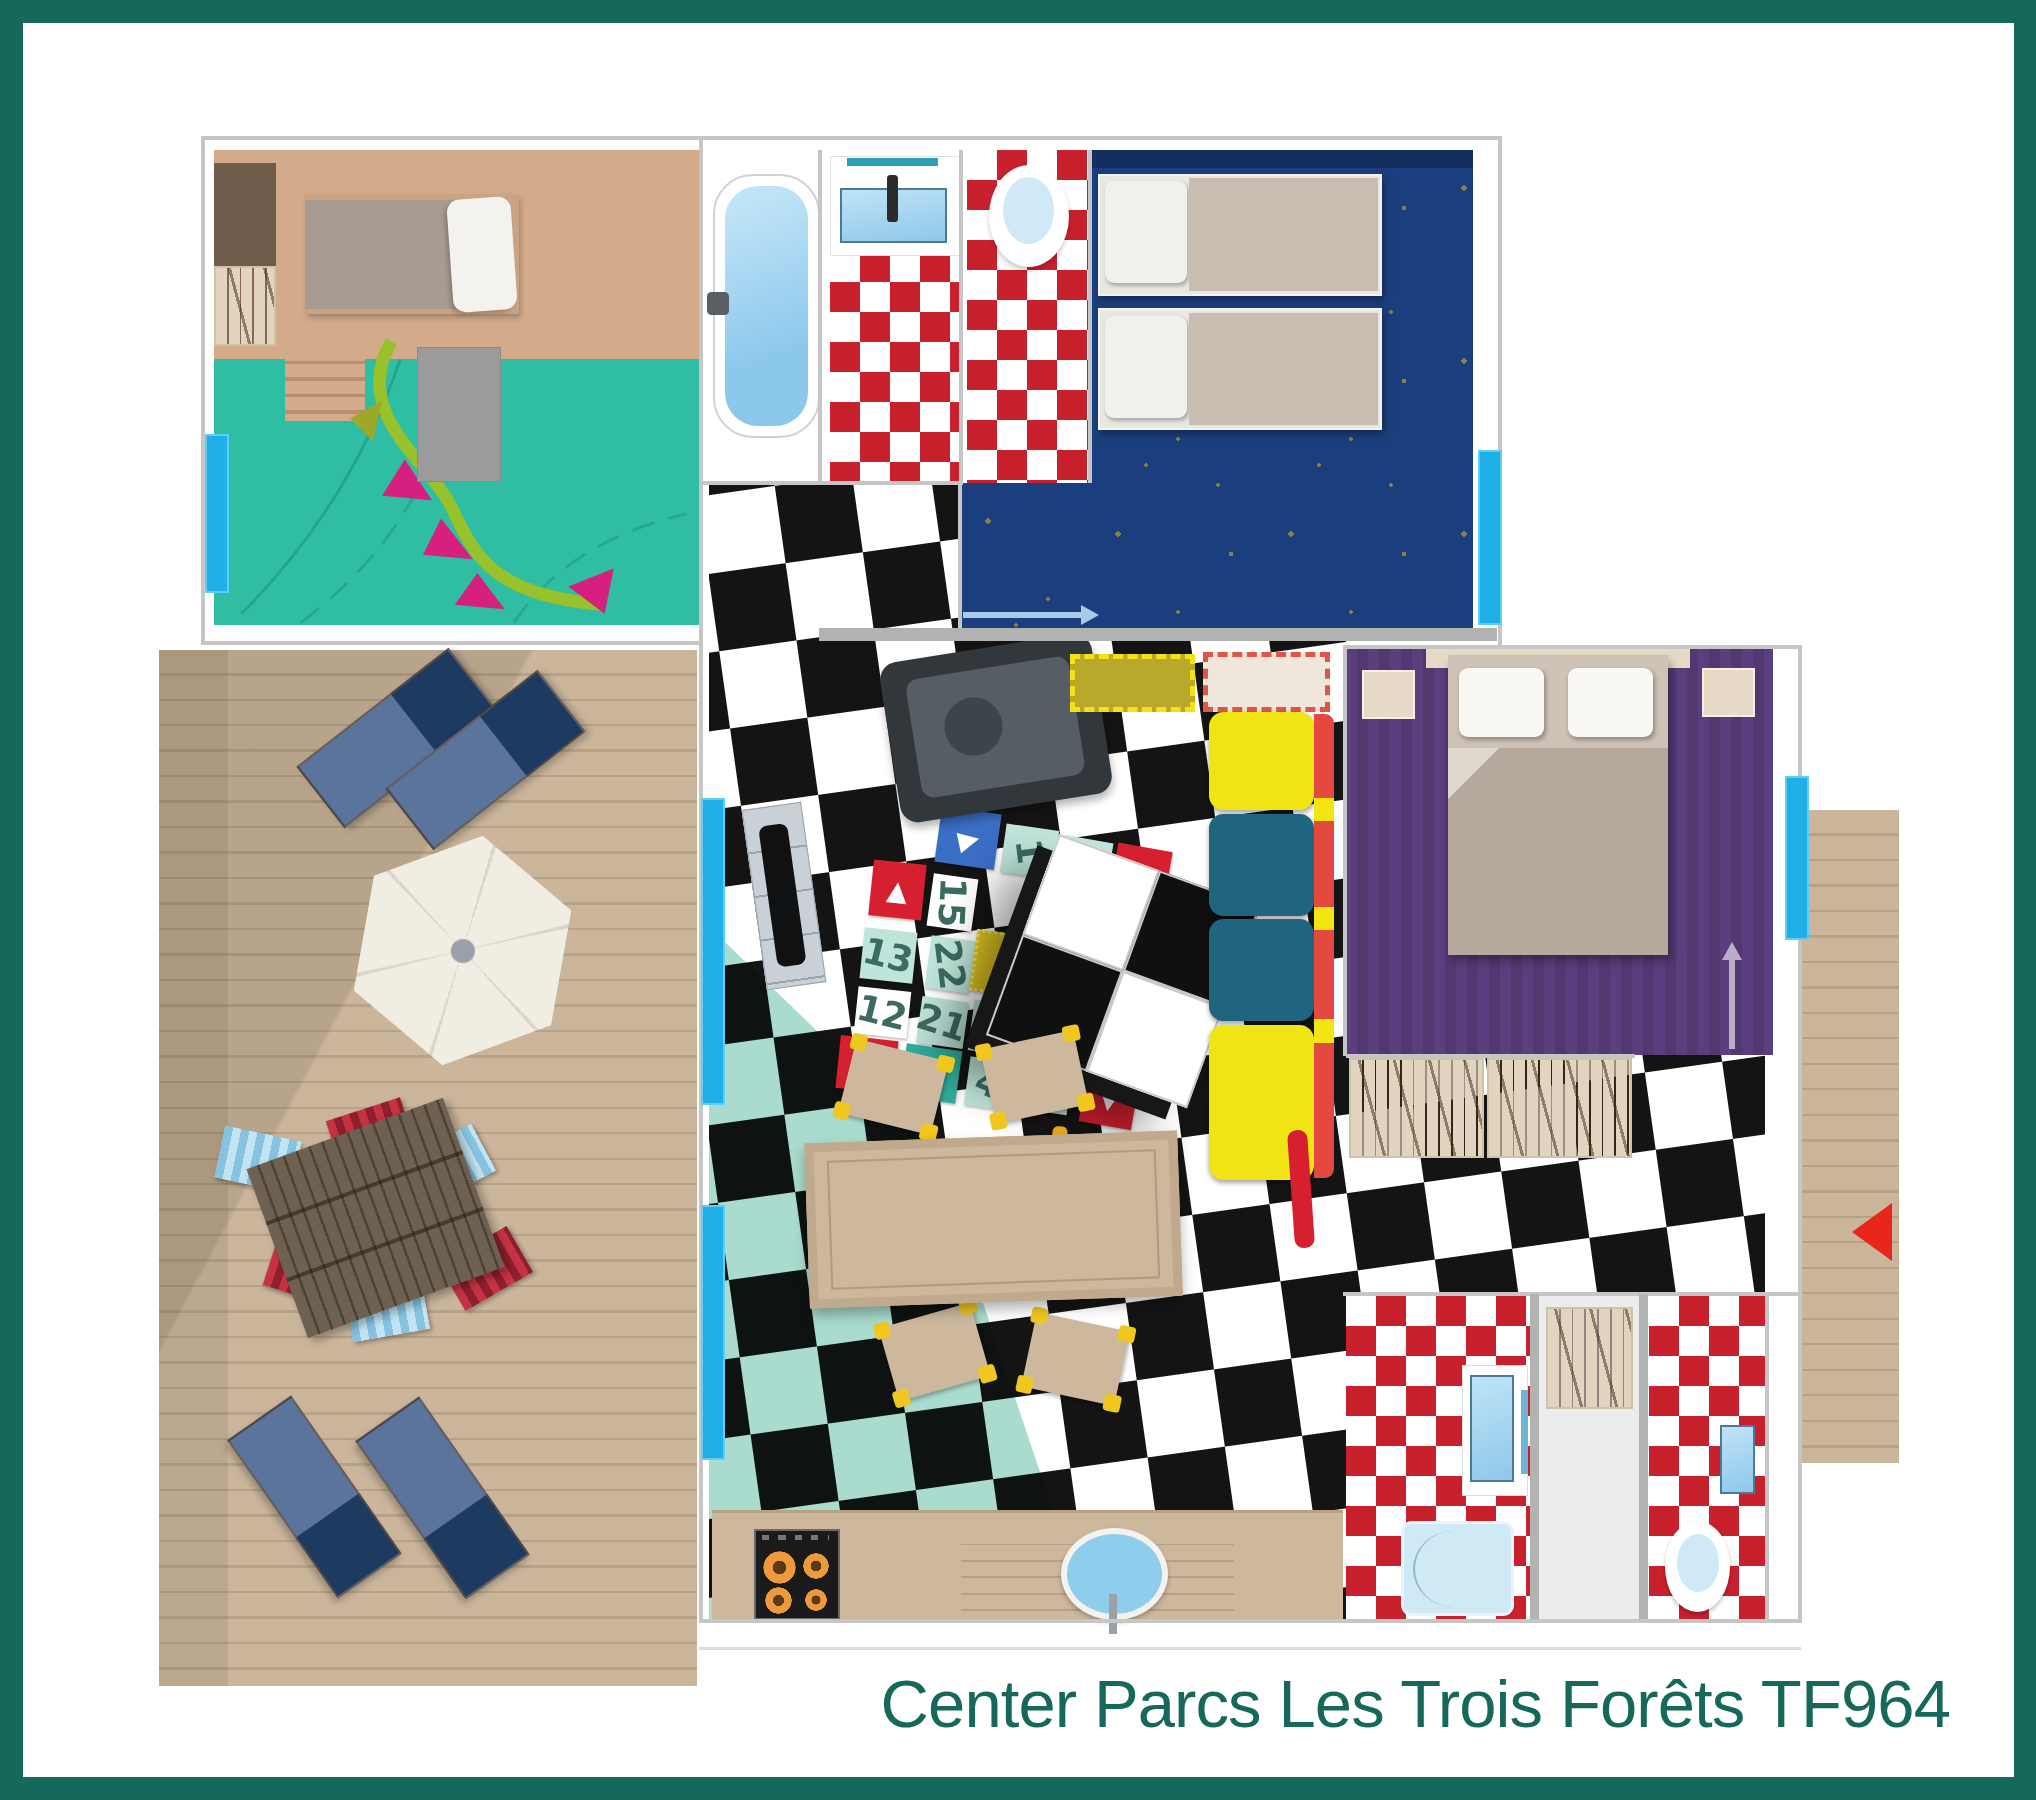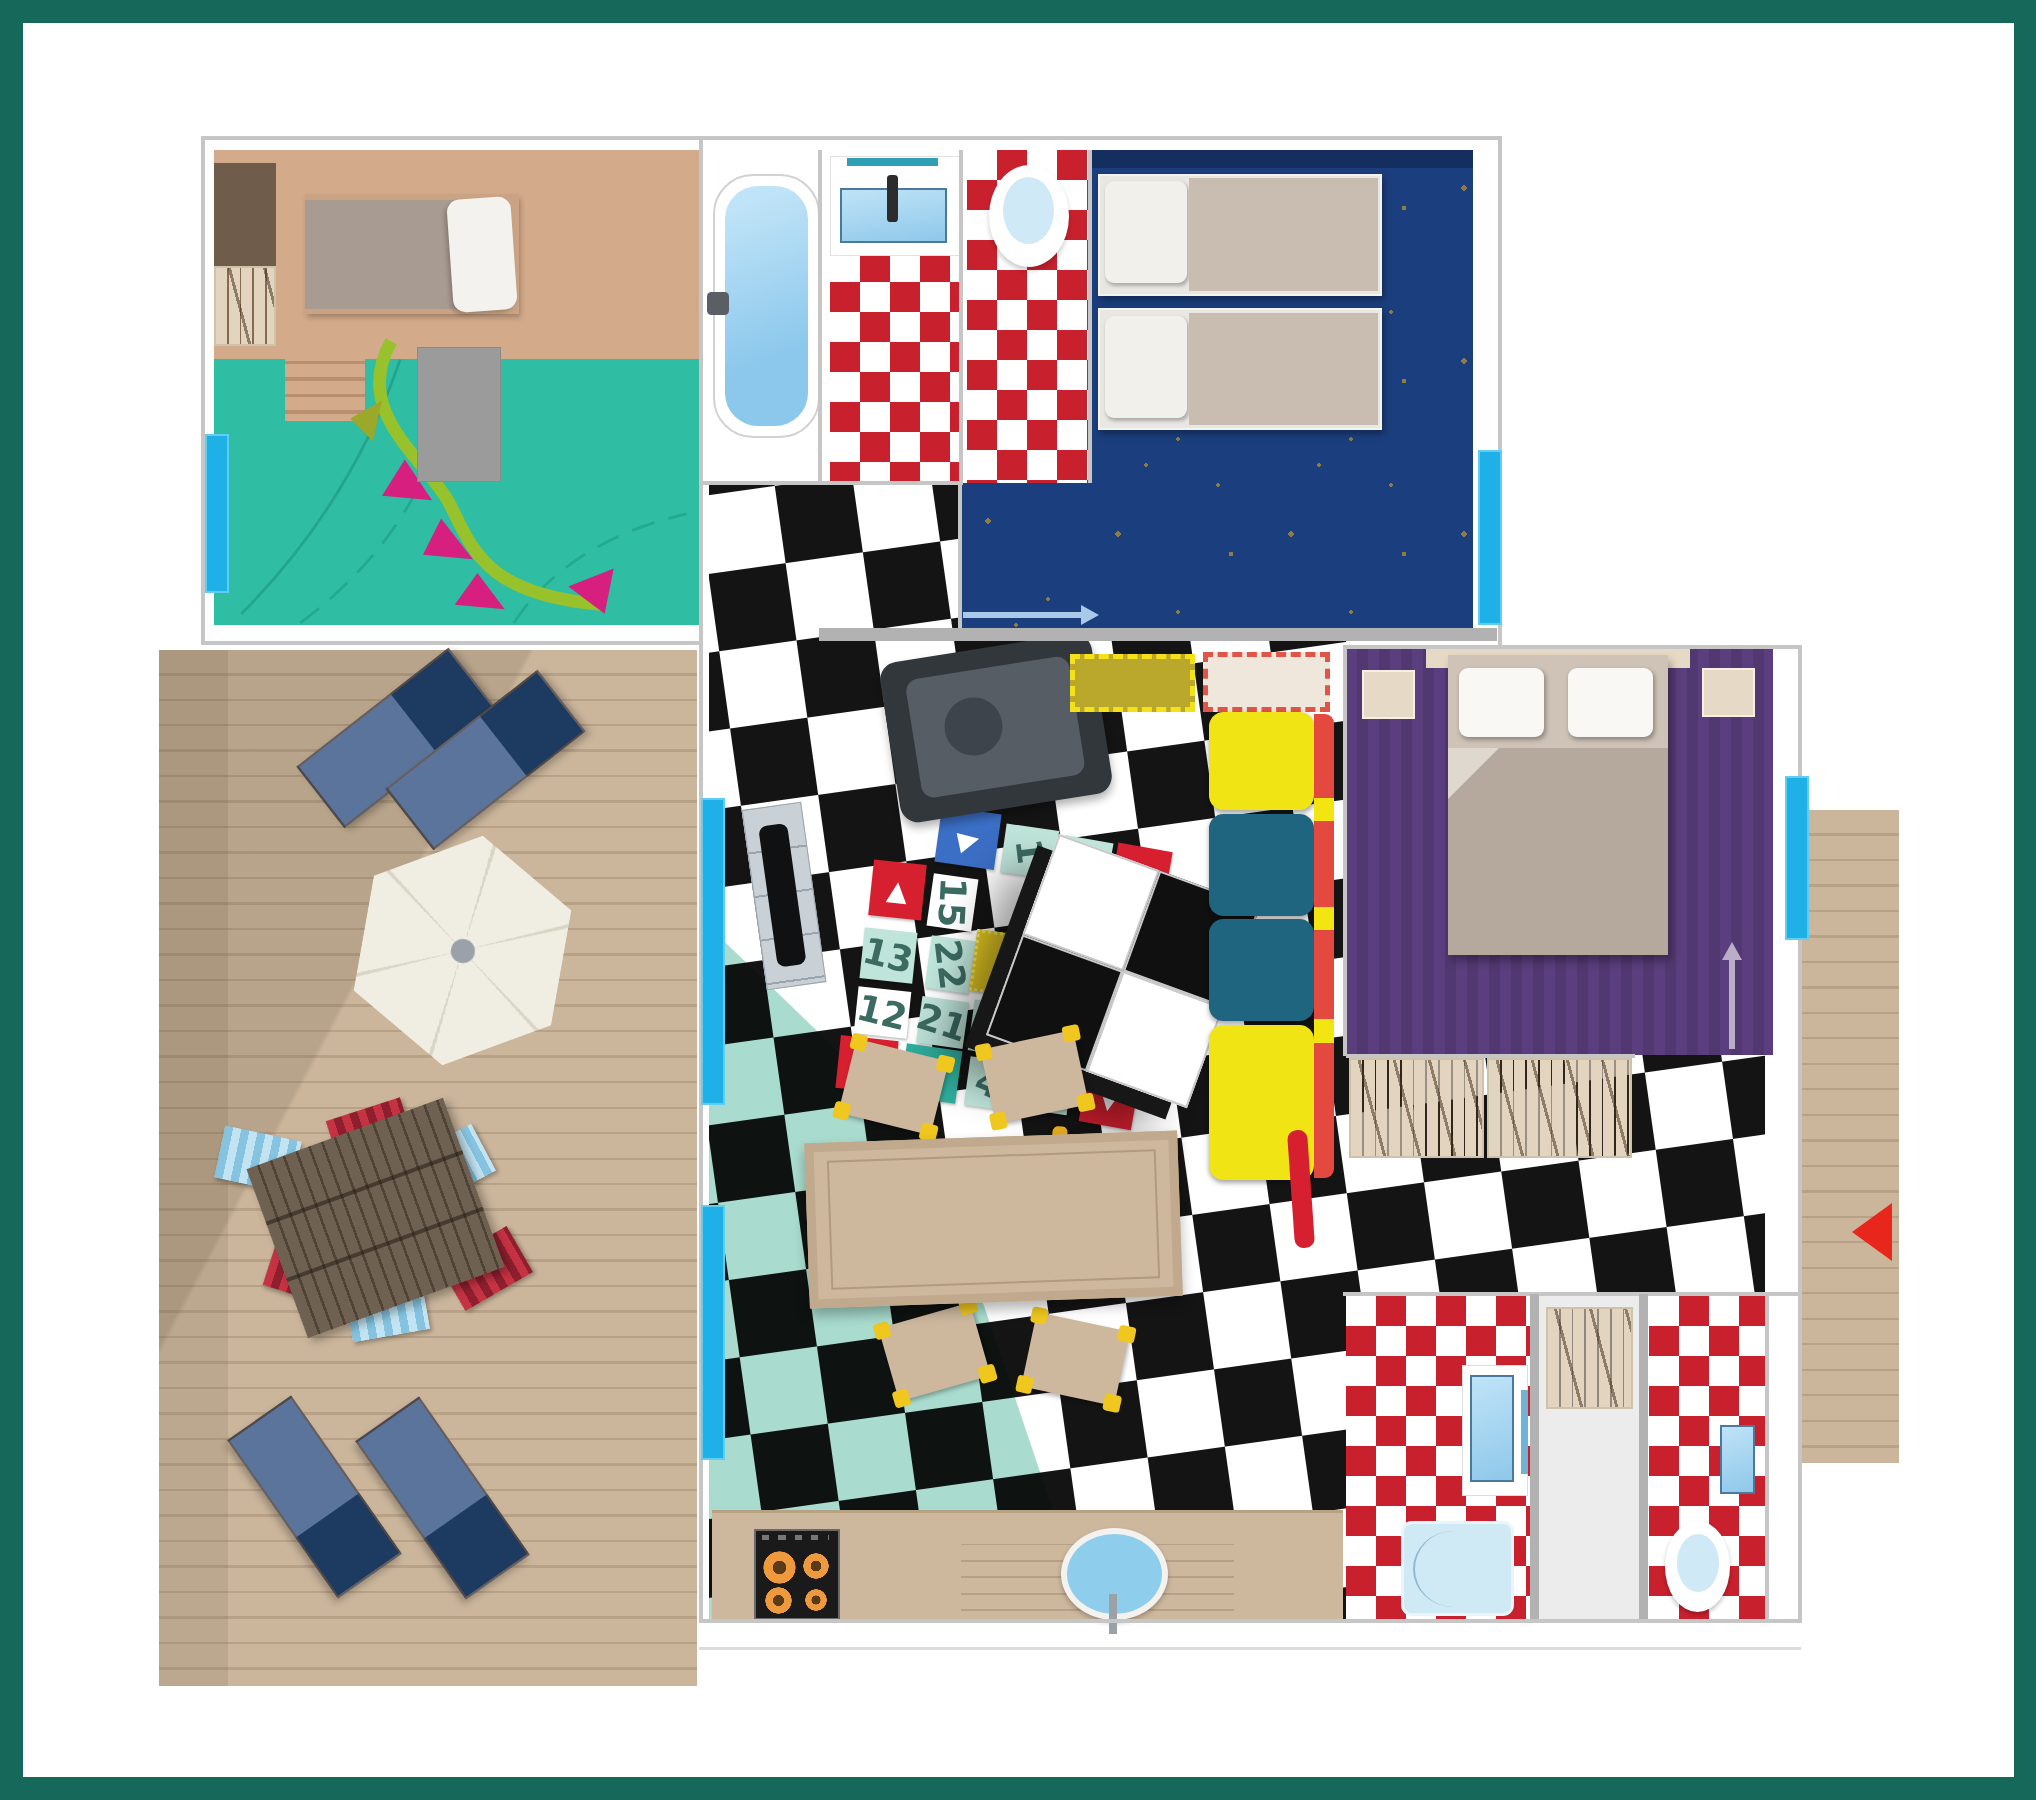--- a/index.html
+++ b/index.html
@@ -446,14 +446,15 @@
   <div class="window" style="left:182px;top:411px;width:23.6px;height:159px;"></div>
   <div class="window" style="left:678px;top:775px;width:23.6px;height:307px;"></div>
   <div class="window" style="left:678px;top:1182px;width:23.6px;height:255px;"></div>
   <div class="window" style="left:1455px;top:427px;width:23.6px;height:175px;"></div>
   <div class="window" style="left:1762px;top:753px;width:23.6px;height:164px;"></div>
 
   <div id="arrow-navy" class="abs"></div>
   <div id="arrow-purple" class="abs"></div>
   <div id="entry-arrow" class="abs"></div>
 
+  <div id="plan-title" class="abs">Center Parcs Les Trois Forêts TF964</div>
 </div>
 
 
 </body></html>

